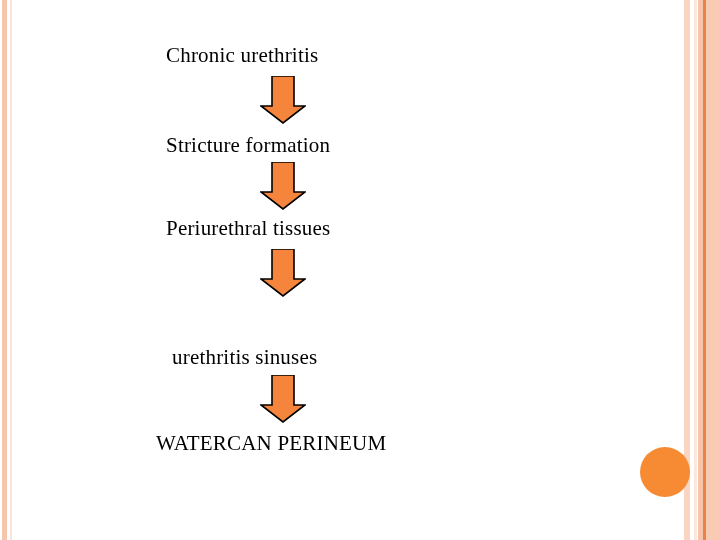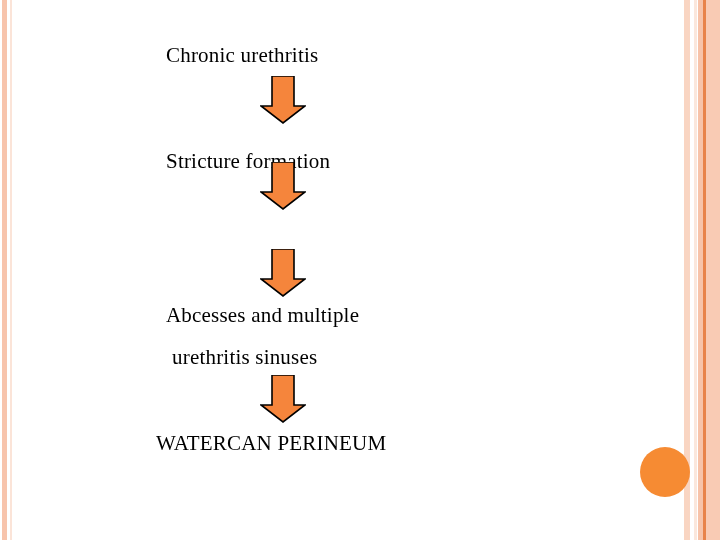--- a/index.html
+++ b/index.html
@@ -59,21 +59,21 @@
   .flow-label {
     position: absolute;
     color: #000000;
     font-size: 21px;
     line-height: 26px;
     white-space: nowrap;
     letter-spacing: 0.2px;
   }
 
   .lbl-1 { left: 166px; top: 42px;  }
-  .lbl-2 { left: 166px; top: 132px; margin-top: 16px; }
+  .lbl-2 { left: 166px; top: 132px; }
   .lbl-3 { left: 166px; top: 215px; }
   .lbl-4 { left: 166px; top: 302px; }
   .lbl-5 { left: 172px; top: 344px; }
   .lbl-6 { left: 156px; top: 430px; }
 
   .arrow {
     position: absolute;
     width: 46px;
   }
   .arrow svg { display: block; width: 46px; }
@@ -110,28 +110,28 @@
     </div>
 
     <div class="flow-label lbl-2">Stricture formation</div>
 
     <div class="arrow arw-2">
       <svg viewBox="0 0 46 48" xmlns="http://www.w3.org/2000/svg" aria-hidden="true">
         <polygon points="12,0 34,0 34,30 45,30 23,47 1,30 12,30" fill="#f5853c" stroke="#000000" stroke-width="1.6" stroke-linejoin="miter"></polygon>
       </svg>
     </div>
 
+    <div class="flow-label lbl-3">Periurethral tissues</div>
 
     <div class="arrow arw-3">
       <svg viewBox="0 0 46 48" xmlns="http://www.w3.org/2000/svg" aria-hidden="true">
         <polygon points="12,0 34,0 34,30 45,30 23,47 1,30 12,30" fill="#f5853c" stroke="#000000" stroke-width="1.6" stroke-linejoin="miter"></polygon>
       </svg>
     </div>
 
-    <div class="flow-label lbl-4">Abcesses and multiple</div>
 
     <div class="flow-label lbl-5"> urethritis sinuses</div>
 
     <div class="arrow arw-4">
       <svg viewBox="0 0 46 48" xmlns="http://www.w3.org/2000/svg" aria-hidden="true">
         <polygon points="12,0 34,0 34,30 45,30 23,47 1,30 12,30" fill="#f5853c" stroke="#000000" stroke-width="1.6" stroke-linejoin="miter"></polygon>
       </svg>
     </div>
 
     <div class="flow-label lbl-6">WATERCAN PERINEUM</div>

